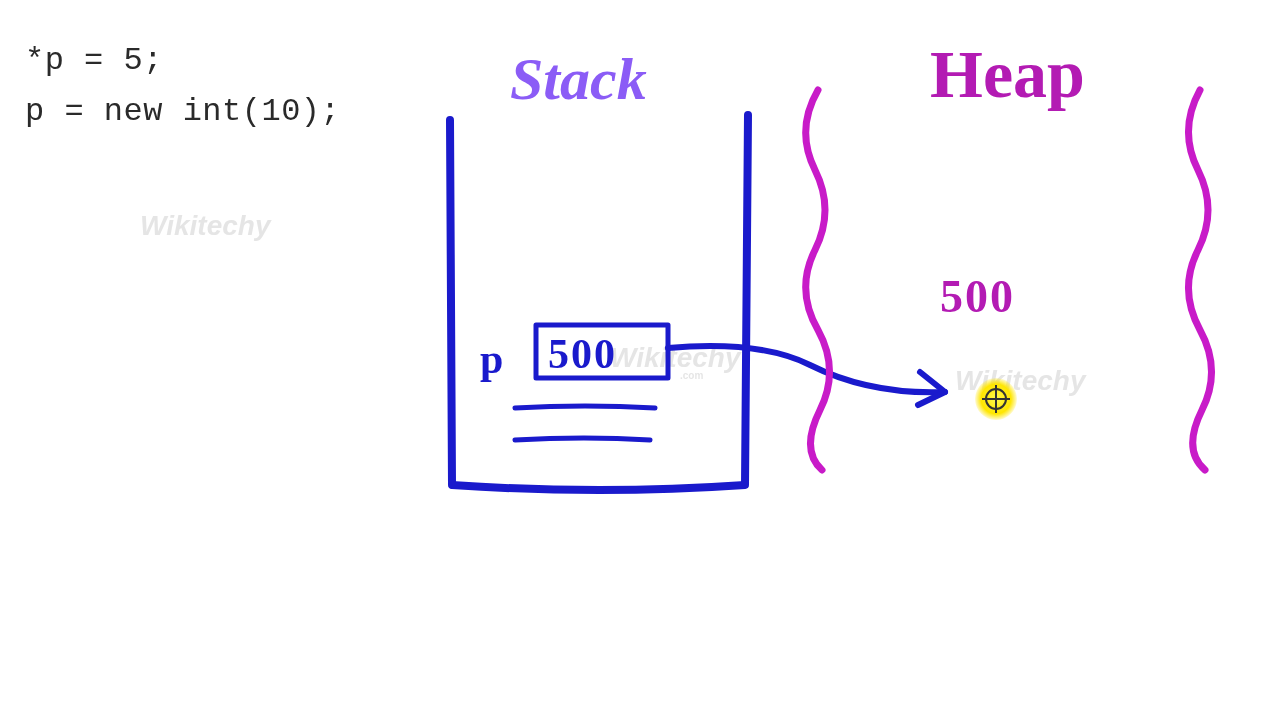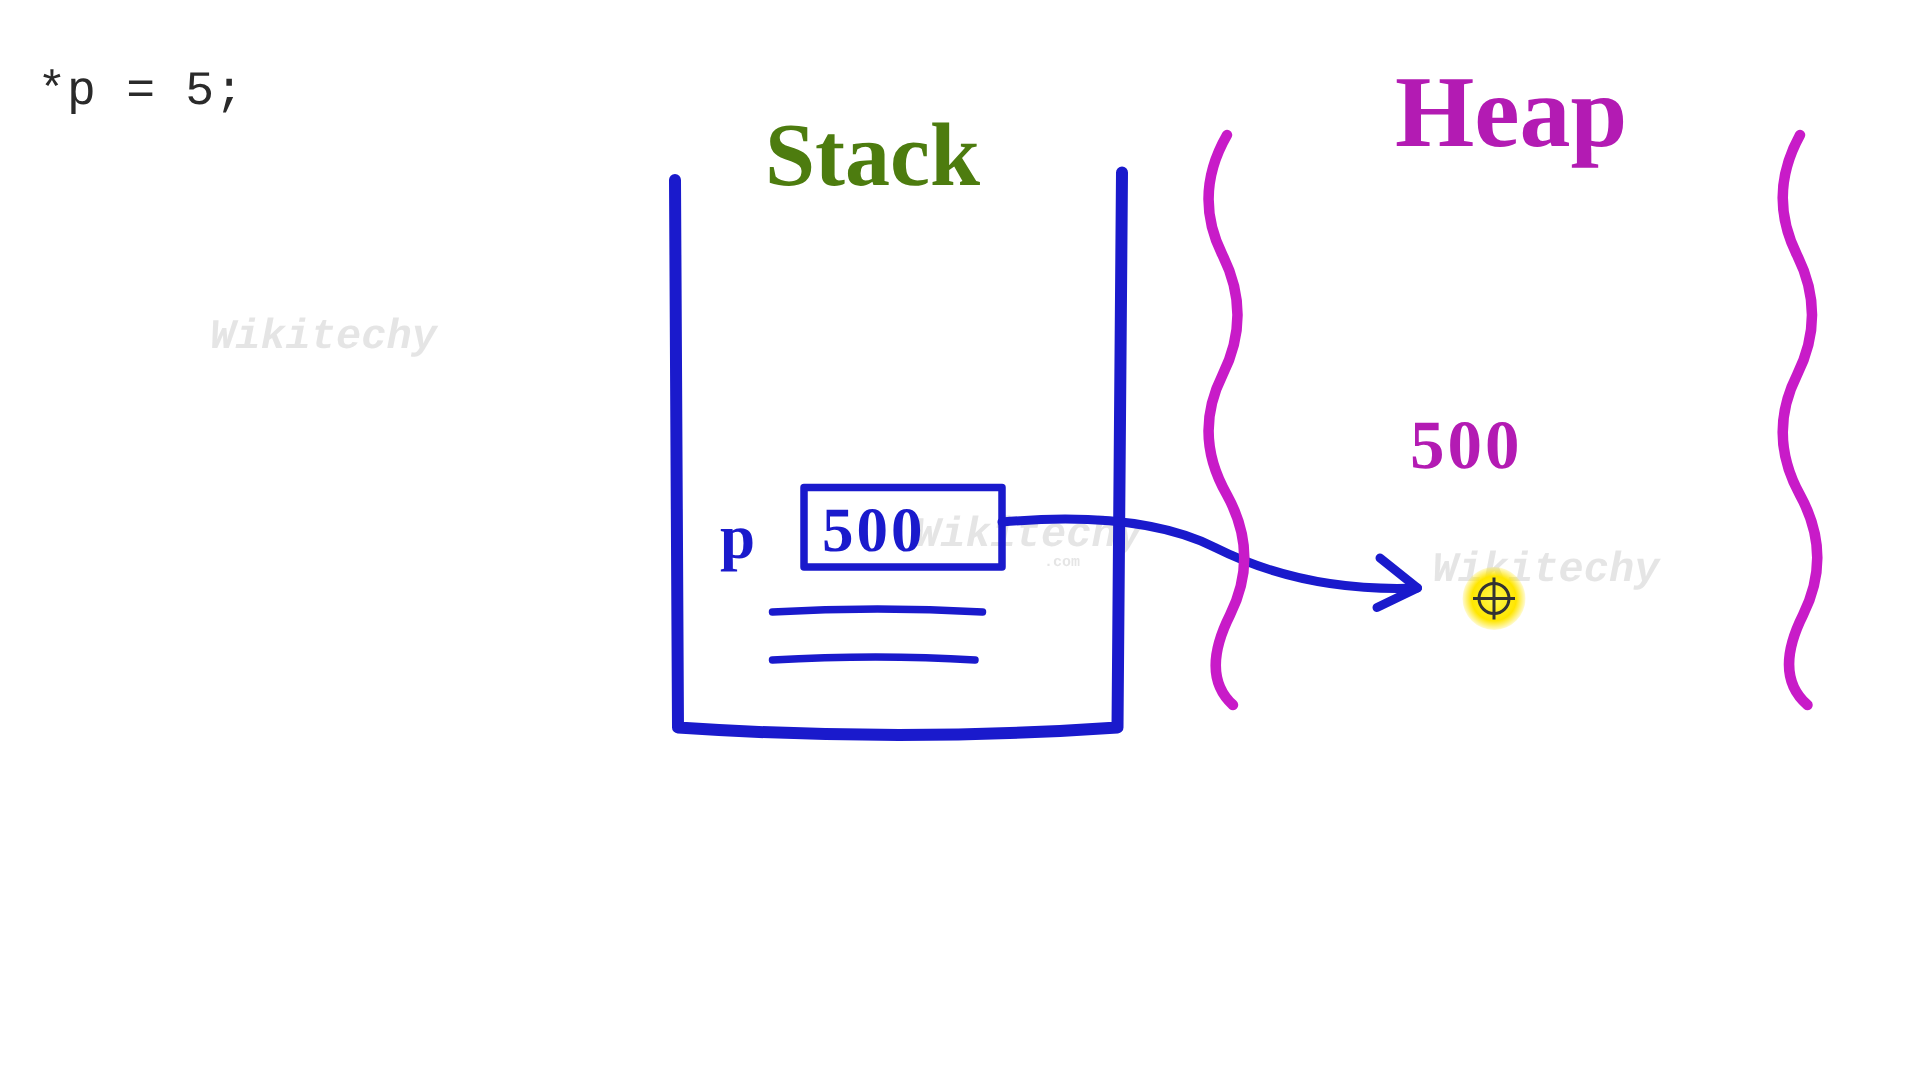--- a/index.html
+++ b/index.html
@@ -19,42 +19,42 @@
     font-size: 32px;
     color: #2a2a2a;
     line-height: 1.6;
     letter-spacing: 0.5px;
   }
   .code-line {
     white-space: pre;
   }
   .watermark {
     position: absolute;
-    font-family: Liberation Mono, monospace;
+    font-family: Liberation Sans, sans-serif;
     font-size: 28px;
     color: rgba(150,150,150,0.25);
     font-style: italic;
     font-weight: bold;
     pointer-events: none;
   }
   .watermark.sub {
     font-size: 10px;
     font-style: normal;
   }
   .hand-label {
     position: absolute;
     font-family: "Comic Sans MS", cursive;
     font-weight: bold;
   }
   .stack-label {
     top: 45px;
     left: 510px;
     font-size: 60px;
-    color: #4d7c0f;
-    margin-top: 24px;
+    color: #8b5cf6;
+    font-style: italic;
   }
   .heap-label {
     top: 35px;
     left: 930px;
     font-size: 68px;
     color: #b31bb3;
   }
   .p-label {
     top: 335px;
     left: 480px;
@@ -116,25 +116,26 @@
     width: 1280px;
     height: 720px;
     pointer-events: none;
   }
 </style>
 </head>
 <body>
 
 <div class="code-block">
   <div class="code-line">*p = 5;</div>
+  <div class="code-line">p = new int(10);</div>
 </div>
 
 <div class="watermark" style="top:210px;left:140px;">Wikitechy</div>
 <div class="watermark" style="top:342px;left:610px;">Wikitechy</div>
-<div class="watermark sub" style="top:370px;left:696px;">.com</div>
+<div class="watermark sub" style="top:370px;left:680px;">.com</div>
 <div class="watermark" style="top:365px;left:955px;">Wikitechy</div>
 
 <div class="hand-label stack-label">Stack</div>
 <div class="hand-label heap-label">Heap</div>
 <div class="hand-label p-label">p</div>
 <div class="hand-label addr-stack">500</div>
 <div class="hand-label addr-heap">500</div>
 
 <div class="cursor-highlight">
   <div class="crosshair"></div>

